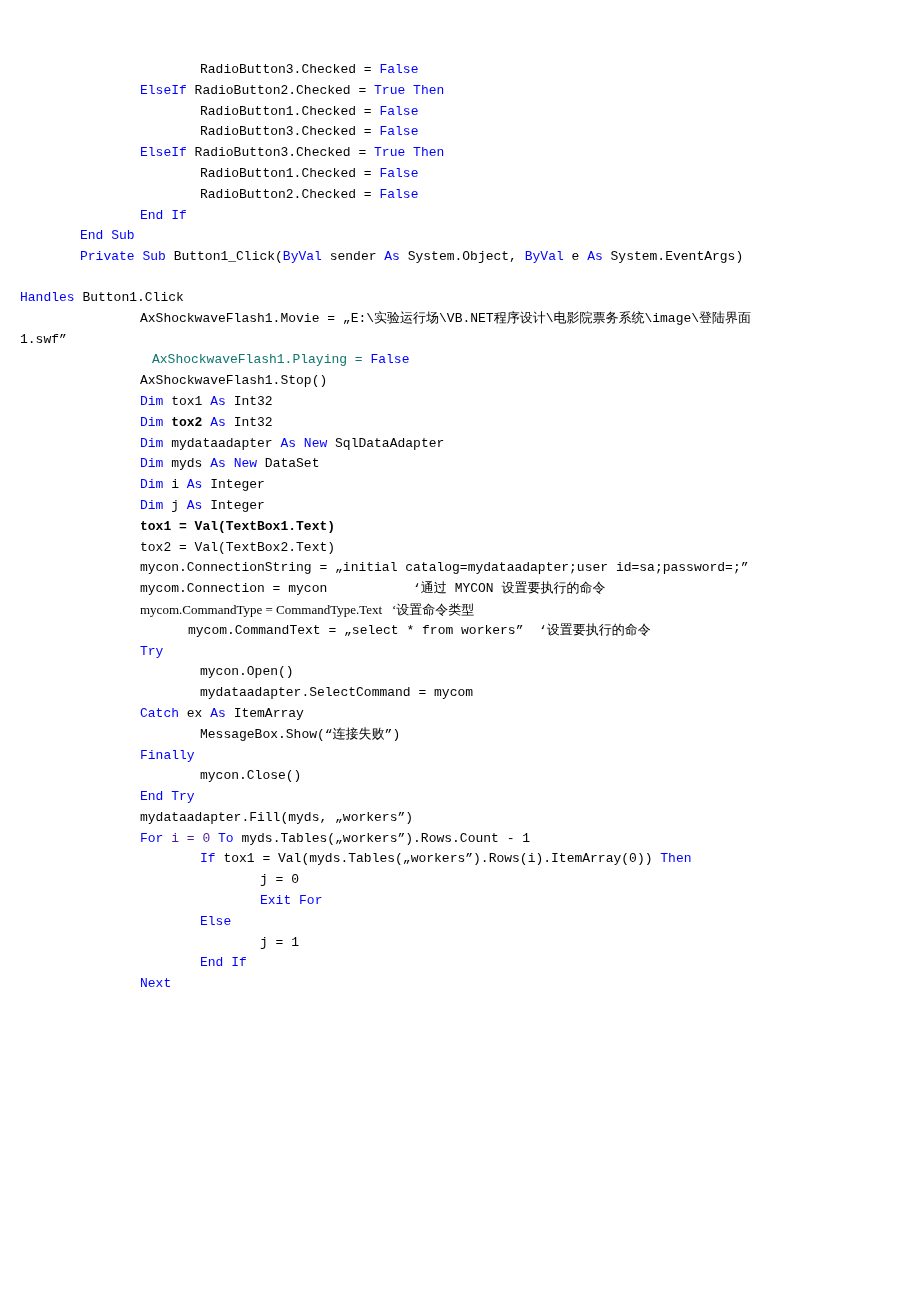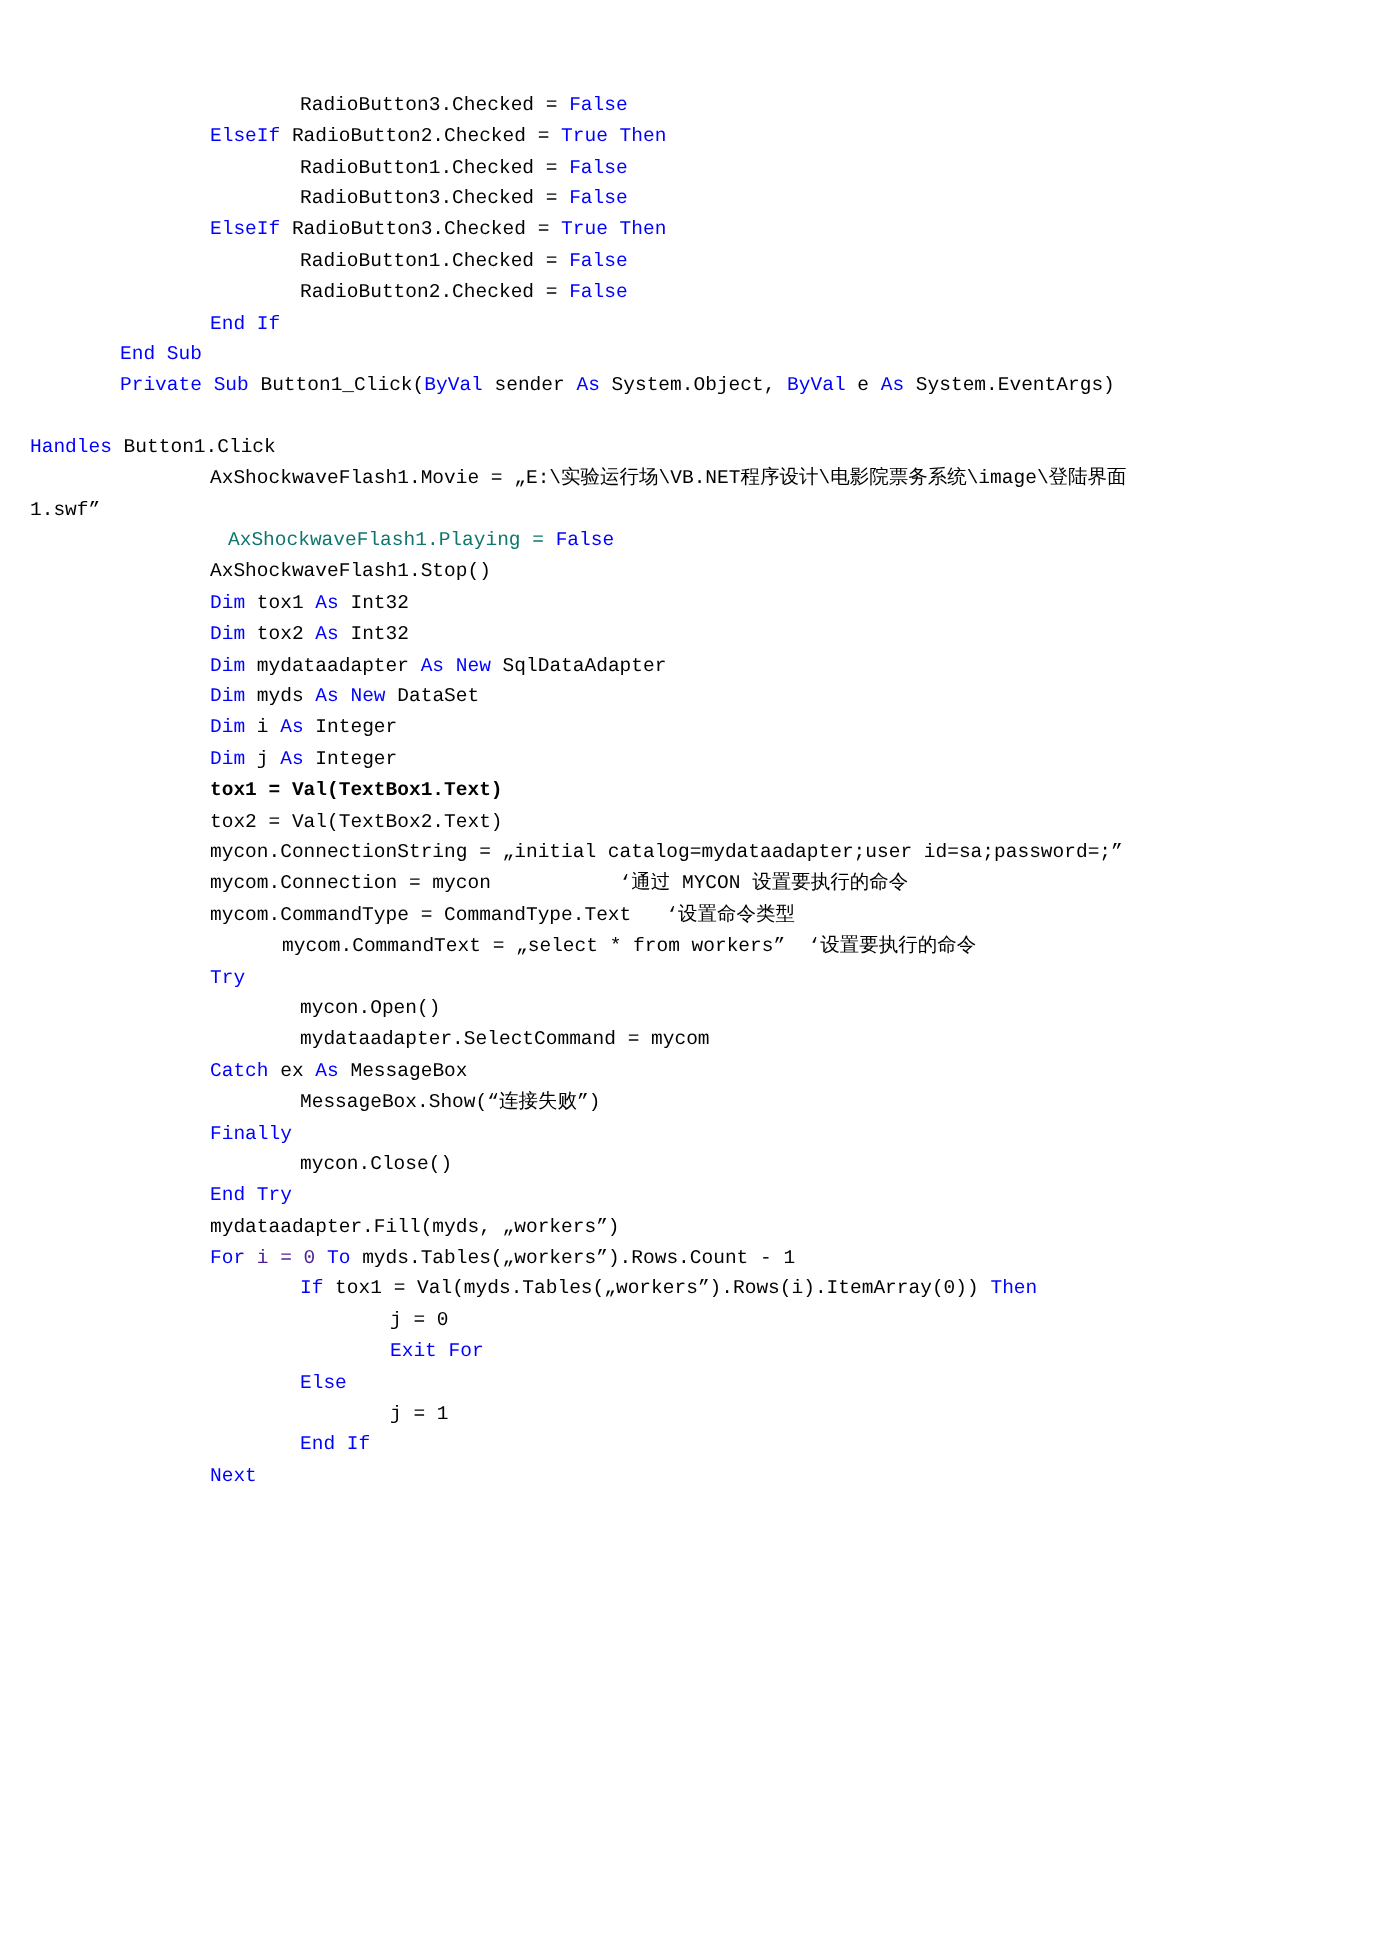--- a/index.html
+++ b/index.html
@@ -38,35 +38,35 @@
     <div class="code-line" style="padding-left: 180px;"><span style="color: rgb(0, 0, 0);">RadioButton2.Checked = </span><span style="color: rgb(0, 0, 255);">False</span></div>
     <div class="code-line" style="padding-left: 120px;"><span style="color: rgb(0, 0, 255);">End</span><span style="color: rgb(0, 0, 0);"> </span><span style="color: rgb(0, 0, 255);">If</span></div>
     <div class="code-line" style="padding-left: 60px;"><span style="color: rgb(0, 0, 255);">End</span><span style="color: rgb(0, 0, 0);"> </span><span style="color: rgb(0, 0, 255);">Sub</span></div>
     <div class="code-line" style="padding-left: 60px;"><span style="color: rgb(0, 0, 255);">Private</span><span style="color: rgb(0, 0, 0);"> </span><span style="color: rgb(0, 0, 255);">Sub</span><span style="color: rgb(0, 0, 0);"> Button1_Click(</span><span style="color: rgb(0, 0, 255);">ByVal</span><span style="color: rgb(0, 0, 0);"> sender </span><span style="color: rgb(0, 0, 255);">As</span><span style="color: rgb(0, 0, 0);"> System.Object, </span><span style="color: rgb(0, 0, 255);">ByVal</span><span style="color: rgb(0, 0, 0);"> e </span><span style="color: rgb(0, 0, 255);">As</span><span style="color: rgb(0, 0, 0);"> System.EventArgs)</span></div>
     <div class="code-line" style="padding-left: 0px; margin-top: 20px;"><span style="color: rgb(0, 0, 255);">Handles</span><span style="color: rgb(0, 0, 0);"> Button1.Click</span></div>
     <div class="code-line" style="padding-left: 120px;"><span style="color: rgb(0, 0, 0);">AxShockwaveFlash1.Movie = „E:\实验运行场\VB.NET程序设计\电影院票务系统\image\登陆界面</span></div>
     <div class="code-line" style="padding-left: 0px;"><span style="color: rgb(0, 0, 0);">1.swf”</span></div>
     <div class="code-line" style="padding-left: 120px;"><span style="color: #0f766e; margin-left: 12px;">AxShockwaveFlash1.Playing = </span><span style="color: rgb(0, 0, 255);">False</span></div>
     <div class="code-line" style="padding-left: 120px;"><span style="color: rgb(0, 0, 0);">AxShockwaveFlash1.Stop()</span></div>
     <div class="code-line" style="padding-left: 120px;"><span style="color: rgb(0, 0, 255);">Dim</span><span style="color: rgb(0, 0, 0);"> tox1 </span><span style="color: rgb(0, 0, 255);">As</span><span style="color: rgb(0, 0, 0);"> Int32</span></div>
-    <div class="code-line" style="padding-left: 120px;"><span style="color: rgb(0, 0, 255);">Dim</span><span style="color: rgb(0, 0, 0);"> tox2 </span><span style="color: rgb(0, 0, 255);">As</span><span style="color: rgb(0, 0, 0);"> Int32</span></div>
+    <div class="code-line" style="padding-left: 120px;"><span style="color: rgb(0, 0, 255);">Dim</span><span style="color: rgb(0, 0, 0); font-weight: bold;"> tox2 </span><span style="color: rgb(0, 0, 255);">As</span><span style="color: rgb(0, 0, 0);"> Int32</span></div>
     <div class="code-line" style="padding-left: 120px;"><span style="color: rgb(0, 0, 255);">Dim</span><span style="color: rgb(0, 0, 0);"> mydataadapter </span><span style="color: rgb(0, 0, 255);">As</span><span style="color: rgb(0, 0, 0);"> </span><span style="color: rgb(0, 0, 255);">New</span><span style="color: rgb(0, 0, 0);"> SqlDataAdapter</span></div>
     <div class="code-line" style="padding-left: 120px;"><span style="color: rgb(0, 0, 255);">Dim</span><span style="color: rgb(0, 0, 0);"> myds </span><span style="color: rgb(0, 0, 255);">As</span><span style="color: rgb(0, 0, 0);"> </span><span style="color: rgb(0, 0, 255);">New</span><span style="color: rgb(0, 0, 0);"> DataSet</span></div>
     <div class="code-line" style="padding-left: 120px;"><span style="color: rgb(0, 0, 255);">Dim</span><span style="color: rgb(0, 0, 0);"> i </span><span style="color: rgb(0, 0, 255);">As</span><span style="color: rgb(0, 0, 0);"> Integer</span></div>
     <div class="code-line" style="padding-left: 120px;"><span style="color: rgb(0, 0, 255);">Dim</span><span style="color: rgb(0, 0, 0);"> j </span><span style="color: rgb(0, 0, 255);">As</span><span style="color: rgb(0, 0, 0);"> Integer</span></div>
     <div class="code-line" style="padding-left: 120px; font-weight: bold;"><span style="color: rgb(0, 0, 0);">tox1 = Val(TextBox1.Text)</span></div>
     <div class="code-line" style="padding-left: 120px;"><span style="color: rgb(0, 0, 0);">tox2 = Val(TextBox2.Text)</span></div>
     <div class="code-line" style="padding-left: 120px;"><span style="color: rgb(0, 0, 0);">mycon.ConnectionString = „initial catalog=mydataadapter;user id=sa;password=;”</span></div>
     <div class="code-line" style="padding-left: 120px;"><span style="color: rgb(0, 0, 0);">mycom.Connection = mycon           ‘通过 MYCON 设置要执行的命令</span><span style="color: rgb(0, 128, 128);"></span></div>
-    <div class="code-line" style="padding-left: 120px;"><span style="color: rgb(0, 0, 0);">mycom.CommandType = CommandType.Text   ‘设置命令类型</span></div>
+    <div class="code-line" style="padding-left: 120px; font-family: Liberation Serif, serif;"><span style="color: rgb(0, 0, 0);">mycom.CommandType = CommandType.Text   ‘设置命令类型</span></div>
     <div class="code-line" style="padding-left: 120px;"><span style="color: rgb(0, 0, 0); margin-left: 48px;">mycom.CommandText = „select * from workers”  ‘设置要执行的命令</span></div>
     <div class="code-line" style="padding-left: 120px;"><span style="color: rgb(0, 0, 255);">Try</span></div>
     <div class="code-line" style="padding-left: 180px;"><span style="color: rgb(0, 0, 0);">mycon.Open()</span></div>
     <div class="code-line" style="padding-left: 180px;"><span style="color: rgb(0, 0, 0);">mydataadapter.SelectCommand = mycom</span></div>
-    <div class="code-line" style="padding-left: 120px;"><span style="color: rgb(0, 0, 255);">Catch</span><span style="color: rgb(0, 0, 0);"> ex </span><span style="color: rgb(0, 0, 255);">As</span><span style="color: rgb(0, 0, 0);"> MessageBox</span></div>
+    <div class="code-line" style="padding-left: 120px;"><span style="color: rgb(0, 0, 255);">Catch</span><span style="color: rgb(0, 0, 0);"> ex </span><span style="color: rgb(0, 0, 255);">As</span><span style="color: rgb(0, 0, 0);"> ItemArray</span></div>
     <div class="code-line" style="padding-left: 180px;"><span style="color: rgb(0, 0, 0);">MessageBox.Show(“连接失败”)</span></div>
     <div class="code-line" style="padding-left: 120px;"><span style="color: rgb(0, 0, 255);">Finally</span></div>
     <div class="code-line" style="padding-left: 180px;"><span style="color: rgb(0, 0, 0);">mycon.Close()</span></div>
     <div class="code-line" style="padding-left: 120px;"><span style="color: rgb(0, 0, 255);">End</span><span style="color: rgb(0, 0, 0);"> </span><span style="color: rgb(0, 0, 255);">Try</span></div>
     <div class="code-line" style="padding-left: 120px;"><span style="color: rgb(0, 0, 0);">mydataadapter.Fill(myds, „workers”)</span></div>
     <div class="code-line" style="padding-left: 120px;"><span style="color: rgb(0, 0, 255);">For</span><span style="color: #4c1d95;"> i = 0 </span><span style="color: rgb(0, 0, 255);">To</span><span style="color: rgb(0, 0, 0);"> myds.Tables(„workers”).Rows.Count - 1</span></div>
     <div class="code-line" style="padding-left: 180px;"><span style="color: rgb(0, 0, 255);">If</span><span style="color: rgb(0, 0, 0);"> tox1 = Val(myds.Tables(„workers”).Rows(i).ItemArray(0)) </span><span style="color: rgb(0, 0, 255);">Then</span></div>
     <div class="code-line" style="padding-left: 240px;"><span style="color: rgb(0, 0, 0);">j = 0</span></div>
     <div class="code-line" style="padding-left: 240px;"><span style="color: rgb(0, 0, 255);">Exit</span><span style="color: rgb(0, 0, 0);"> </span><span style="color: rgb(0, 0, 255);">For</span></div>
     <div class="code-line" style="padding-left: 180px;"><span style="color: rgb(0, 0, 255);">Else</span></div>

